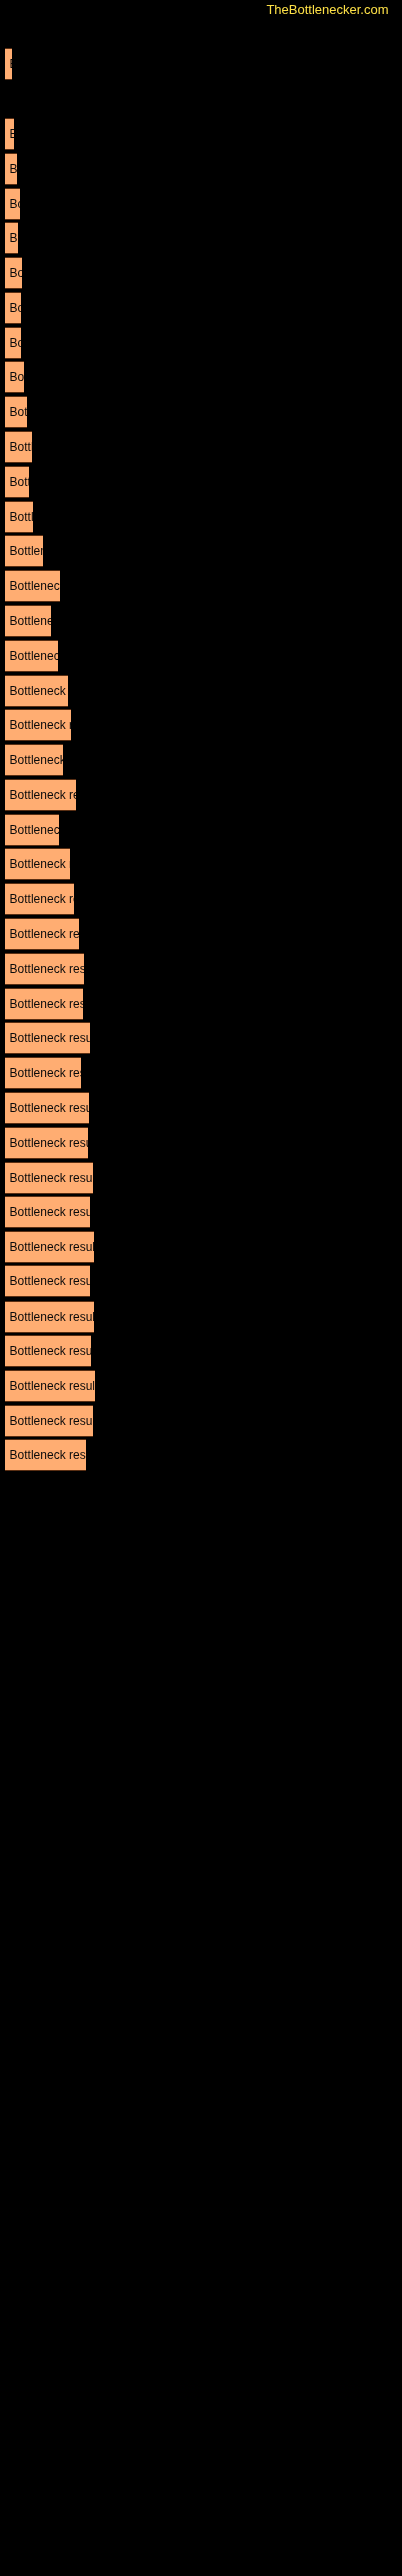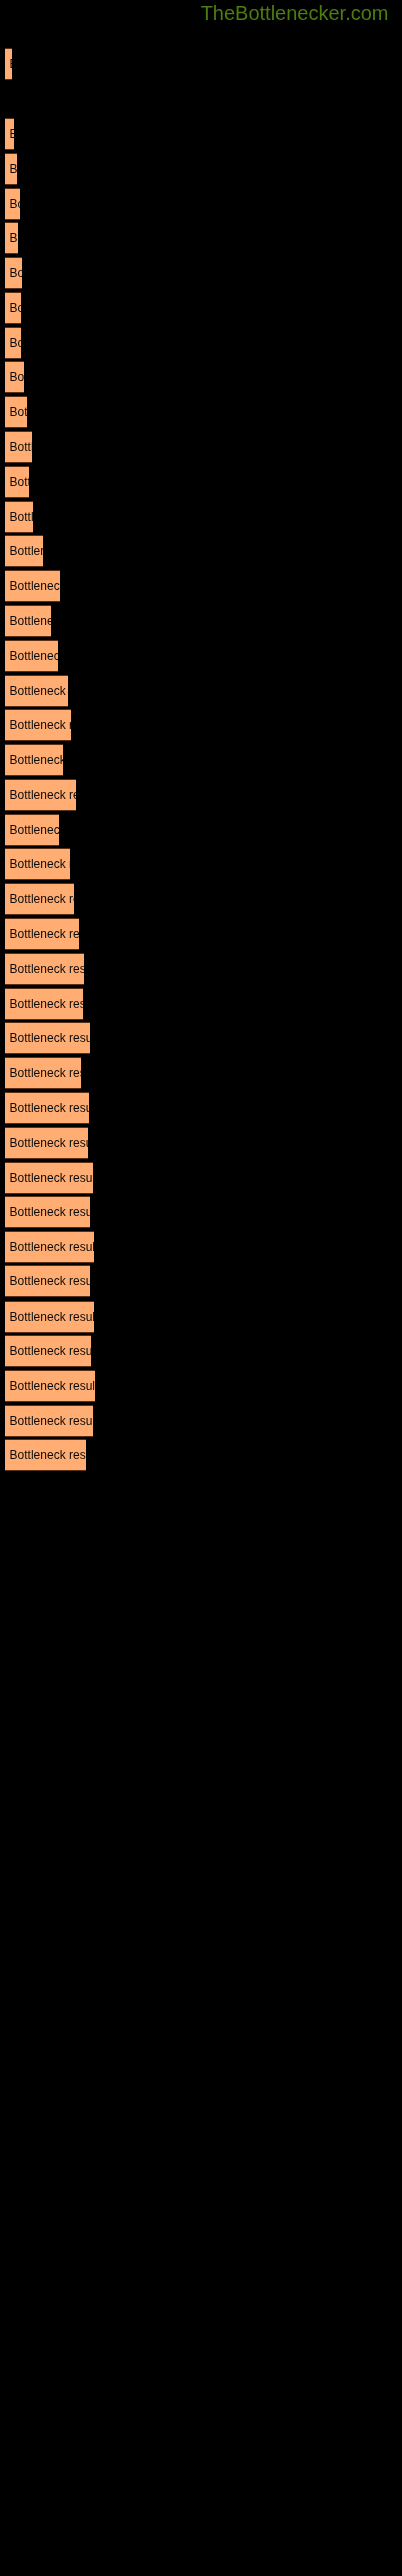--- a/index.html
+++ b/index.html
@@ -19,22 +19,22 @@
     left: 0; top: 0;
     width: 403px;
     height: 2576px;
     background: #000000;
   }
   .watermark {
     position: absolute;
     right: 14.5px;
     top: 1.6px;
     font-family: "Liberation Sans", sans-serif;
-    font-size: 20px;
-    color: #4d7c0f;
+    font-size: 13px;
+    color: #fde047;
     letter-spacing: 0px;
     white-space: nowrap;
     user-select: none;
   }
   .bars-layer {
     position: absolute;
     left: 0;
     top: 0;
     width: 403px;
     height: 2576px;

